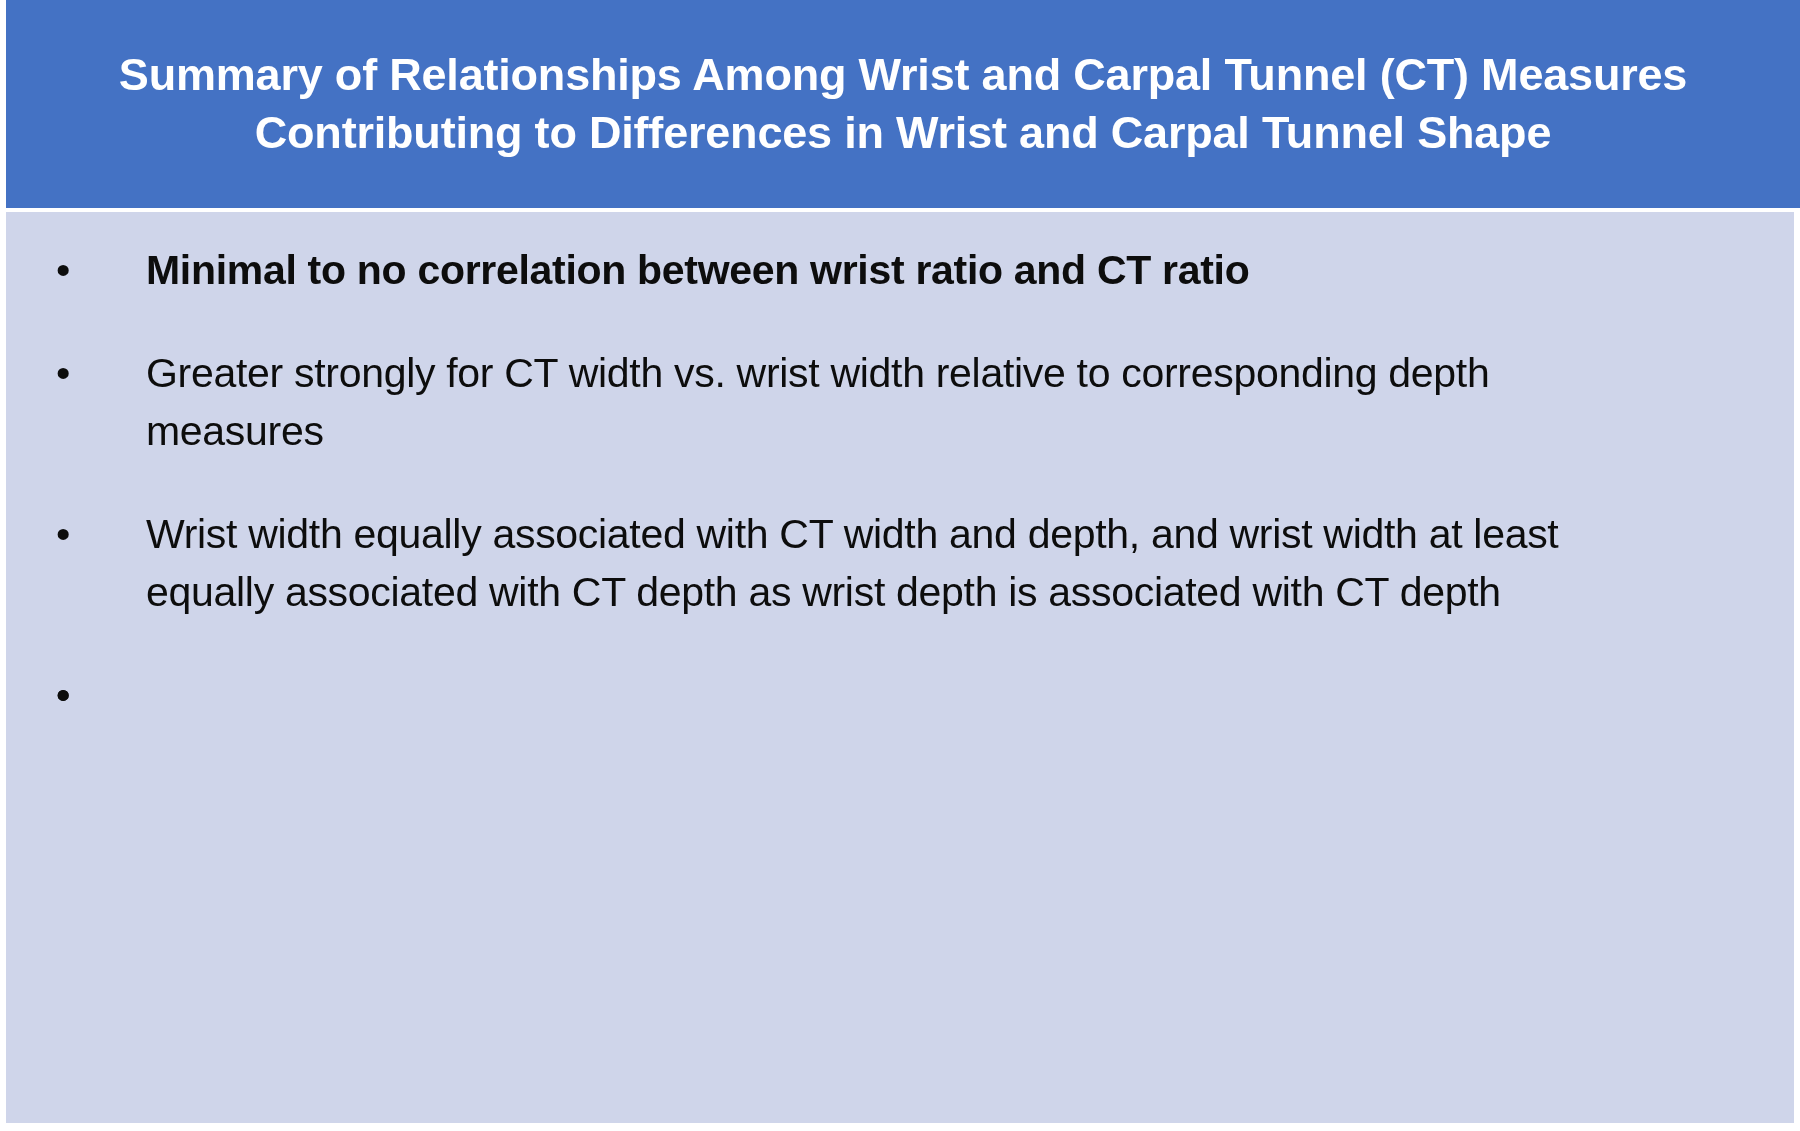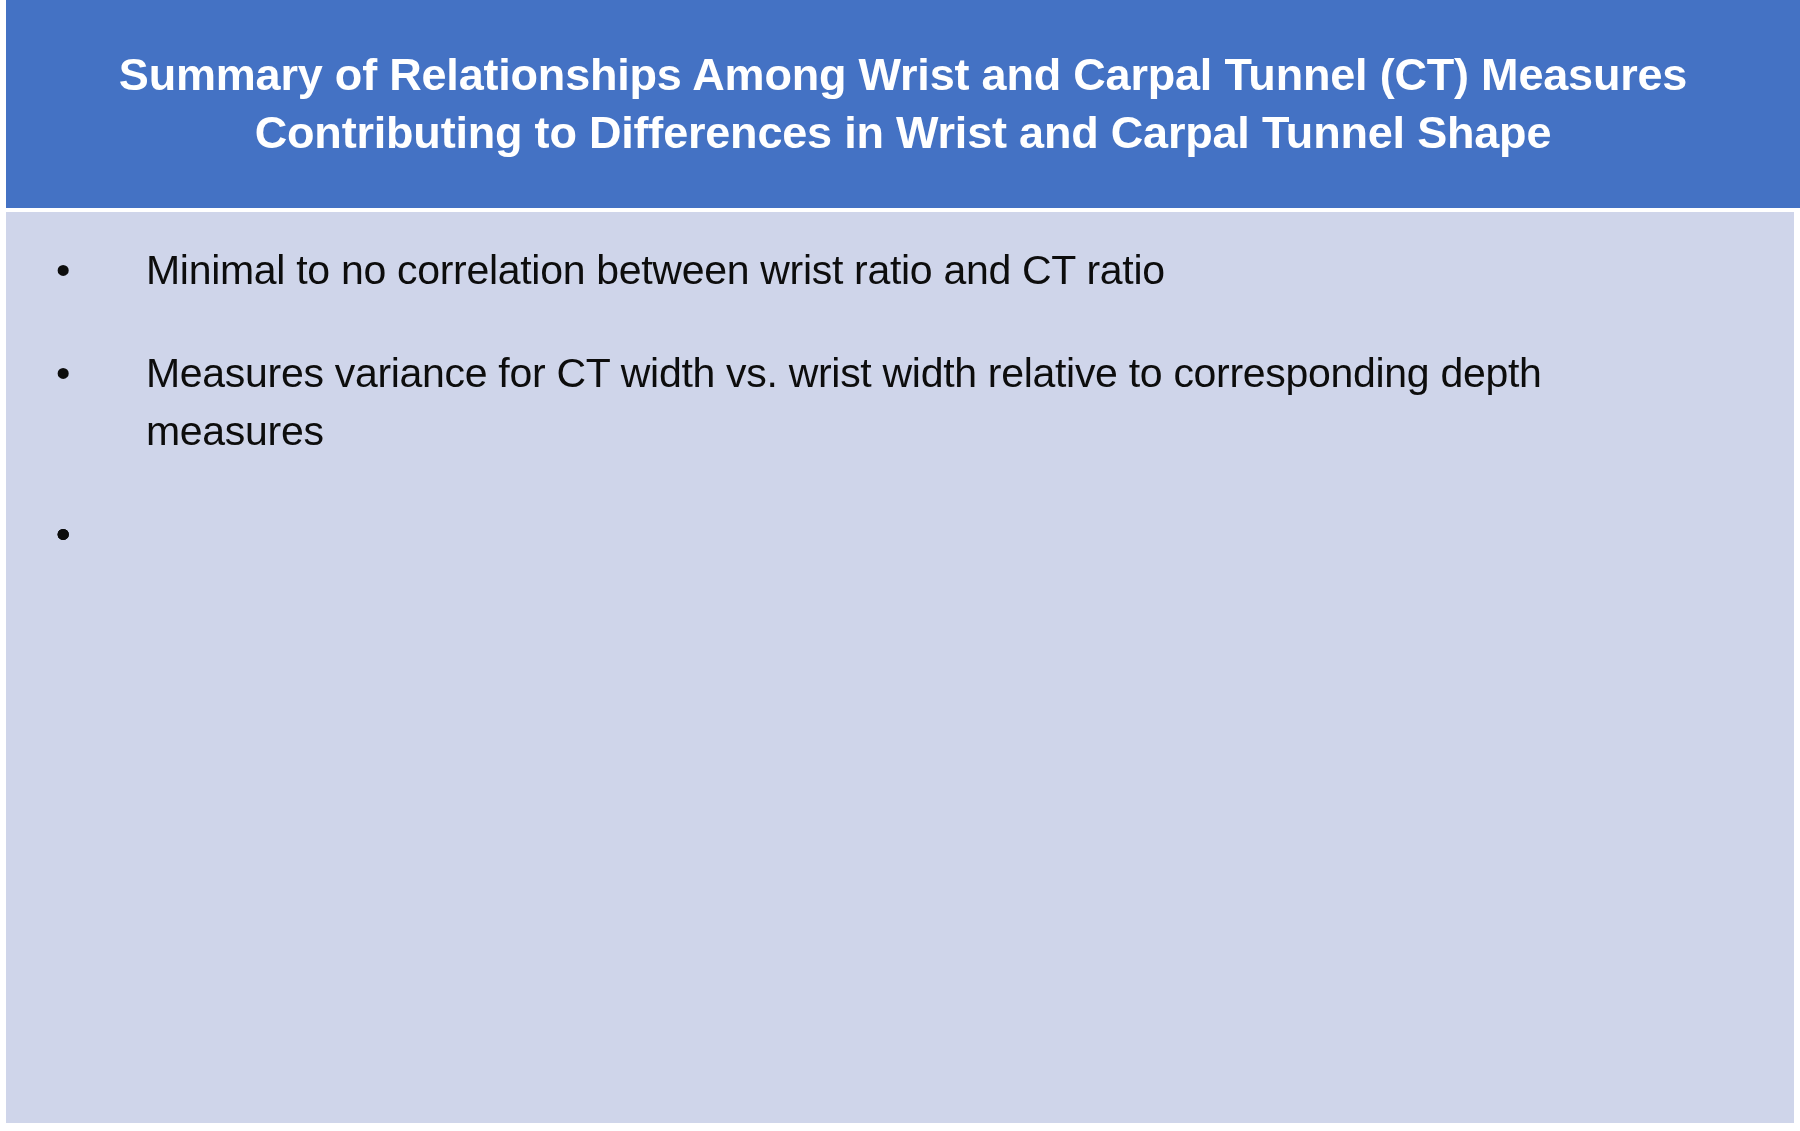--- a/index.html
+++ b/index.html
@@ -73,21 +73,21 @@
     font-size: 41px;
     line-height: 1.40;
     color: #0d0d0d;
     letter-spacing: -0.3px;
   }
   .bullet-item:last-child {
     margin-bottom: 0;
   }
 
   .bullet-item.bold .bullet-text {
-    font-weight: normal;
+    font-weight: bold;
   }
 
   .bullet-marker {
     position: absolute;
     left: 10px;
     top: 0;
     width: 28px;
     font-size: 41px;
     line-height: 1.40;
     color: #0d0d0d;
@@ -111,25 +111,26 @@
   <div class="body-panel">
     <ul class="bullet-list">
 
       <li class="bullet-item bold">
         <span class="bullet-marker">•</span>
         <span class="bullet-text">Minimal to no correlation between wrist ratio and CT ratio</span>
       </li>
 
       <li class="bullet-item">
         <span class="bullet-marker">•</span>
-        <span class="bullet-text">Measures variance for CT width vs. wrist width relative to corresponding depth measures</span>
+        <span class="bullet-text">Greater strongly for CT width vs. wrist width relative to corresponding depth measures</span>
       </li>
 
       <li class="bullet-item">
         <span class="bullet-marker">•</span>
+        <span class="bullet-text">Wrist width equally associated with CT width and depth, and wrist width at least equally associated with CT depth as wrist depth is associated with CT depth</span>
       </li>
 
       <li class="bullet-item">
         <span class="bullet-marker">•</span>
       </li>
 
       <li class="bullet-item">
         <span class="bullet-marker">•</span>
       </li>
 

